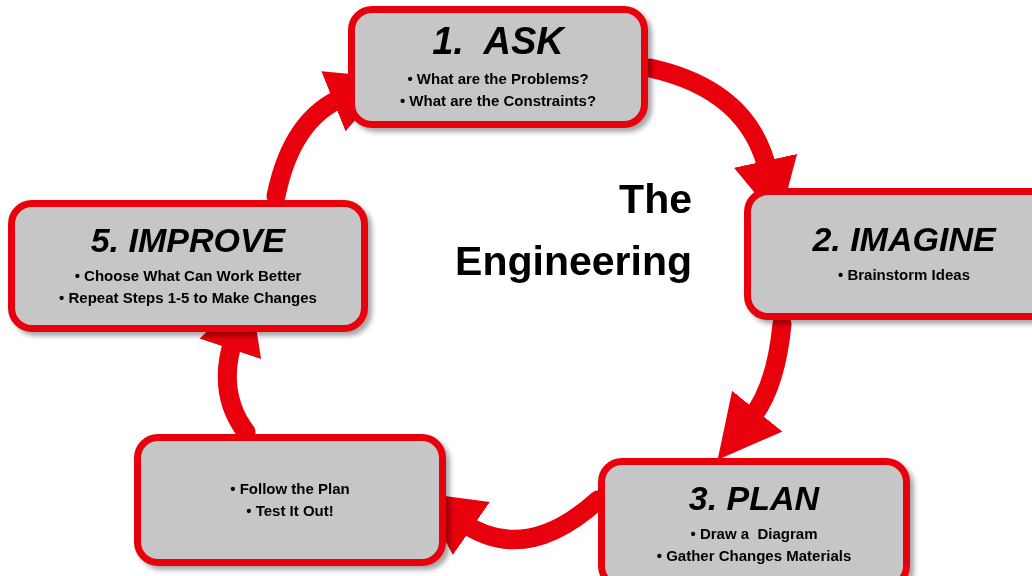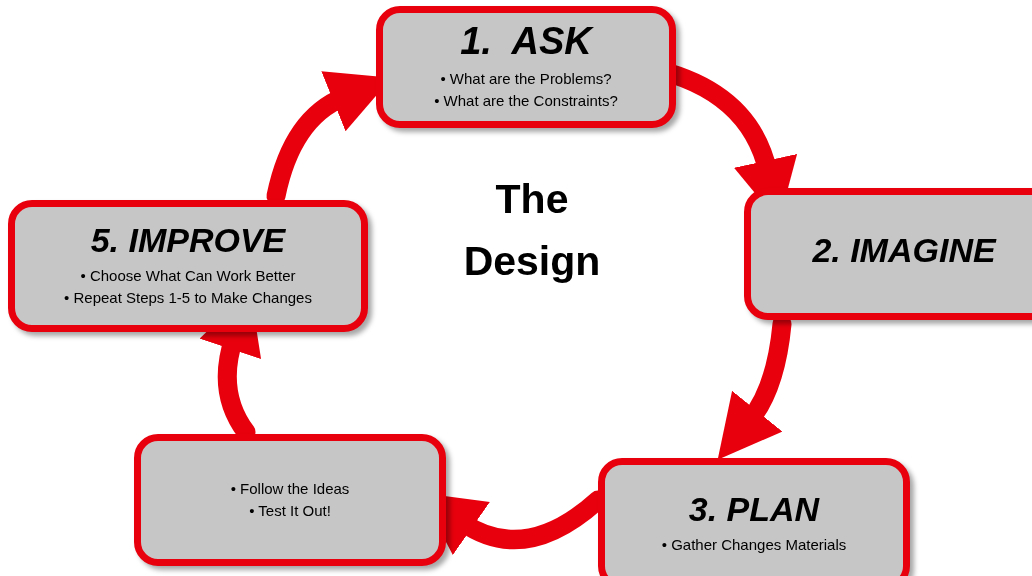--- a/index.html
+++ b/index.html
@@ -24,21 +24,21 @@
     fill:none;
     stroke:var(--red);
     stroke-width:19;
     stroke-linecap:round;
   }
   .arrowhead-shape{fill:var(--red);}
   .center-title{
     position:absolute;
     left:372px;top:168px;width:320px;
     z-index:1;
-    text-align:center;
+    text-align:right;
     color:var(--ink);
     font-weight:bold;
     font-size:41px;
     line-height:62px;
     letter-spacing:0px;
   }
   .box{
     position:absolute;
     z-index:2;
     background:var(--box-fill);
@@ -56,29 +56,29 @@
     font-style:italic;
     font-weight:bold;
     color:var(--ink);
     white-space:pre-wrap;
     font-size:34px;
     line-height:1.05;
     margin-bottom:6px;
   }
   .box-ask .box-title{font-size:38px;}
   .bullet{
-    font-weight:normal;
+    font-weight:bold;
     color:var(--ink);
     font-size:15px;
     line-height:1.45;
     white-space:pre-wrap;
     text-align:left;
   }
   .bullet::before{content:"\2022  ";}
-  .box-ask    {left:376px; top:6px;   width:300px; height:122px;}
+  .box-ask    {left:348px; top:6px;   width:300px; height:122px;}
   .box-imagine{left:744px; top:188px; width:320px; height:132px;}
   .box-plan   {left:598px; top:458px; width:312px; height:132px;}
   .box-create {left:134px; top:434px; width:312px; height:132px;}
   .box-improve{left:8px;   top:200px; width:360px; height:132px;}
 </style>
 </head>
 <body>
 
 <div class="canvas">
 
@@ -90,40 +90,42 @@
     </defs>
     <path class="arrow-path" d="M 276 196 Q 292 118 344 97" marker-end="url(#arrowhead)"></path>
     <path class="arrow-path" d="M 650 68 Q 750 90 768 172" marker-end="url(#arrowhead)"></path>
     <path class="arrow-path" d="M 782 324 Q 776 388 750 420" marker-end="url(#arrowhead)"></path>
     <path class="arrow-path" d="M 598 500 Q 525 566 462 522" marker-end="url(#arrowhead)"></path>
     <path class="arrow-path" d="M 246 432 Q 216 392 234 338" marker-end="url(#arrowhead)"></path>
   </svg>
 
   <div class="center-title">
     <div>The</div>
-    <div>Design</div>
+    <div>Engineering</div>
   </div>
 
   <div class="box box-ask">
     <div class="box-title">1.  ASK</div>
     <div class="bullet">What are the Problems?</div>
     <div class="bullet">What are the Constraints?</div>
   </div>
 
   <div class="box box-imagine">
     <div class="box-title">2. IMAGINE</div>
+    <div class="bullet">Brainstorm Ideas</div>
   </div>
 
   <div class="box box-plan">
     <div class="box-title">3. PLAN</div>
+    <div class="bullet">Draw a  Diagram</div>
     <div class="bullet">Gather Changes Materials</div>
   </div>
 
   <div class="box box-create">
-    <div class="bullet">Follow the Ideas</div>
+    <div class="bullet">Follow the Plan</div>
     <div class="bullet">Test It Out!</div>
   </div>
 
   <div class="box box-improve">
     <div class="box-title">5. IMPROVE</div>
     <div class="bullet">Choose What Can Work Better</div>
     <div class="bullet">Repeat Steps 1-5 to Make Changes</div>
   </div>
 
 </div>

